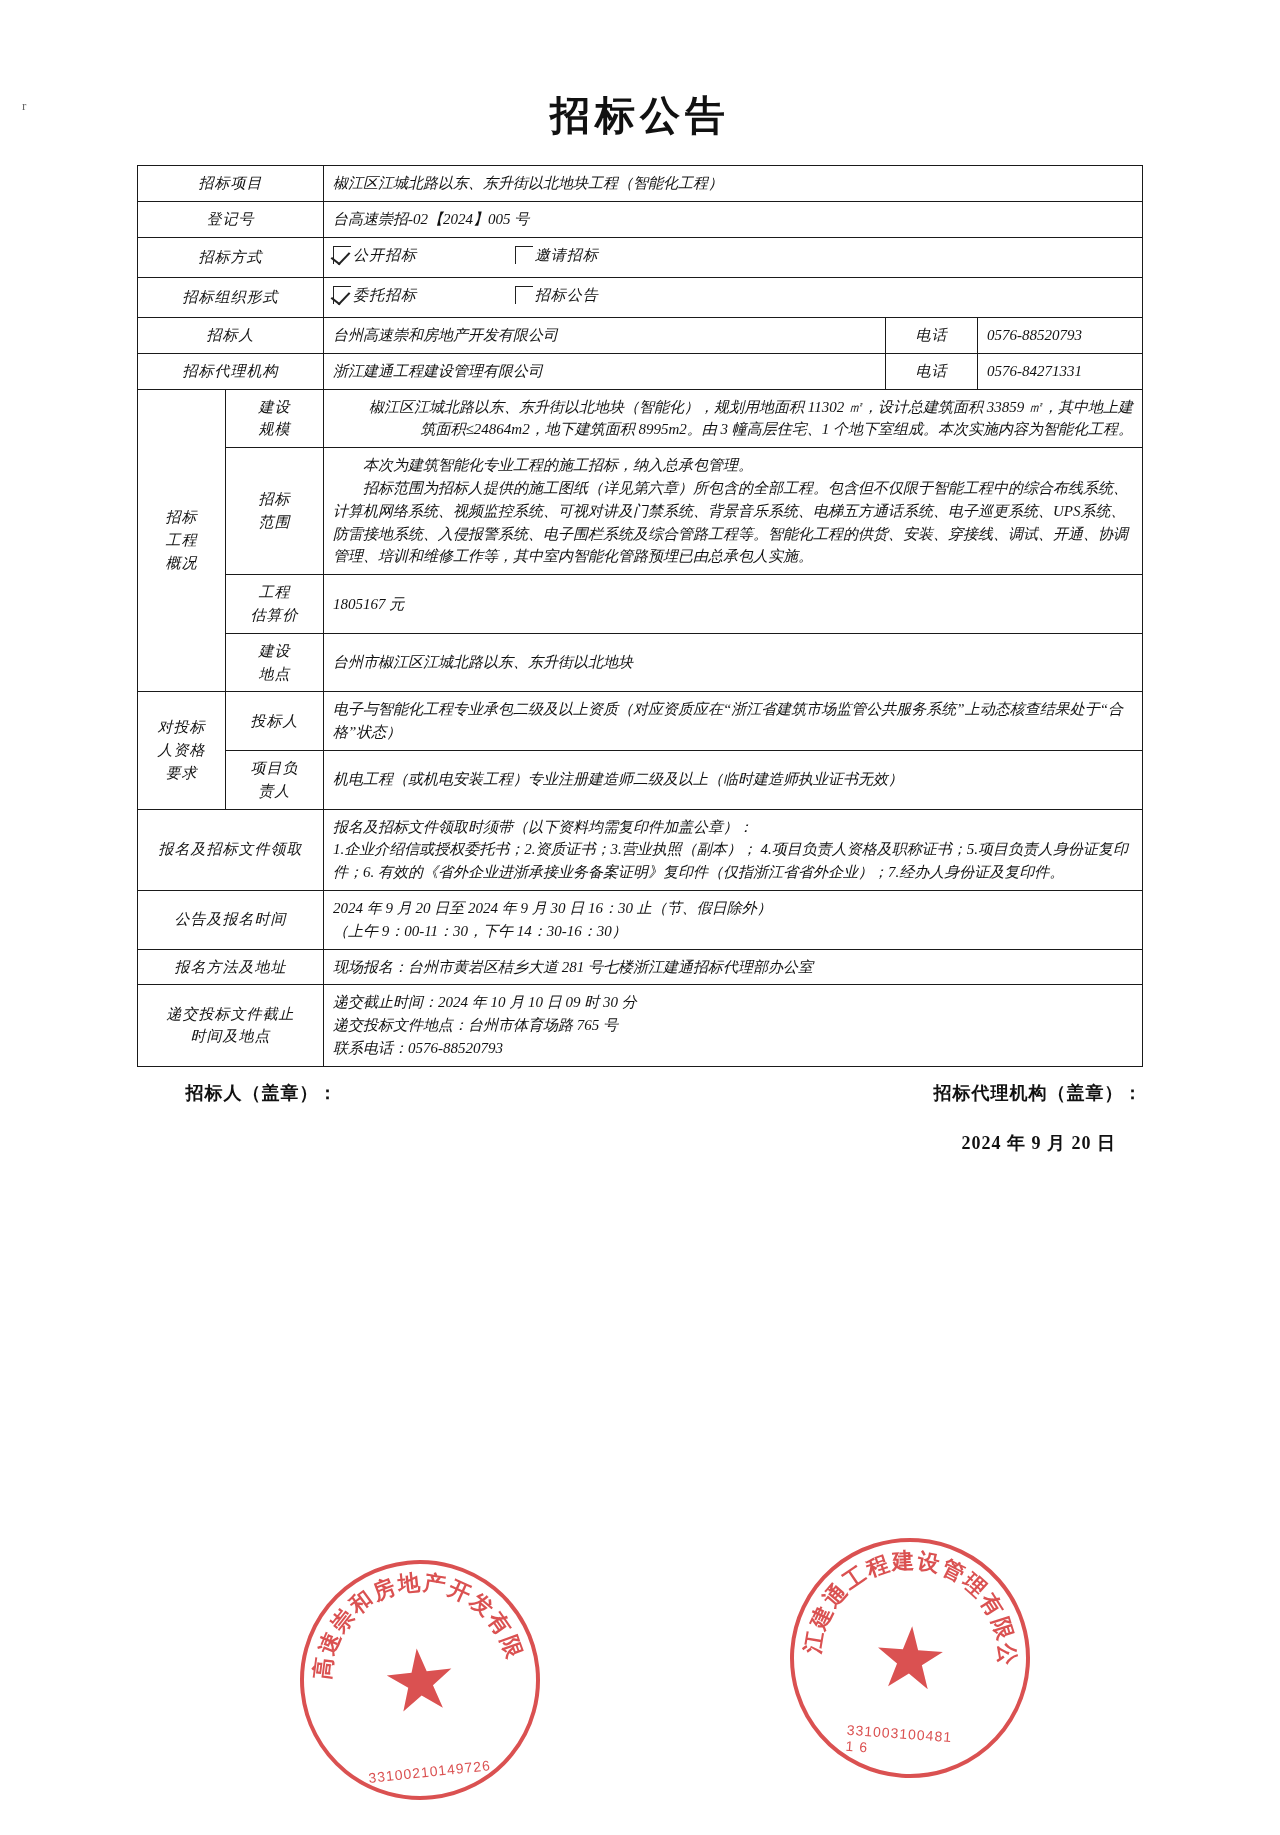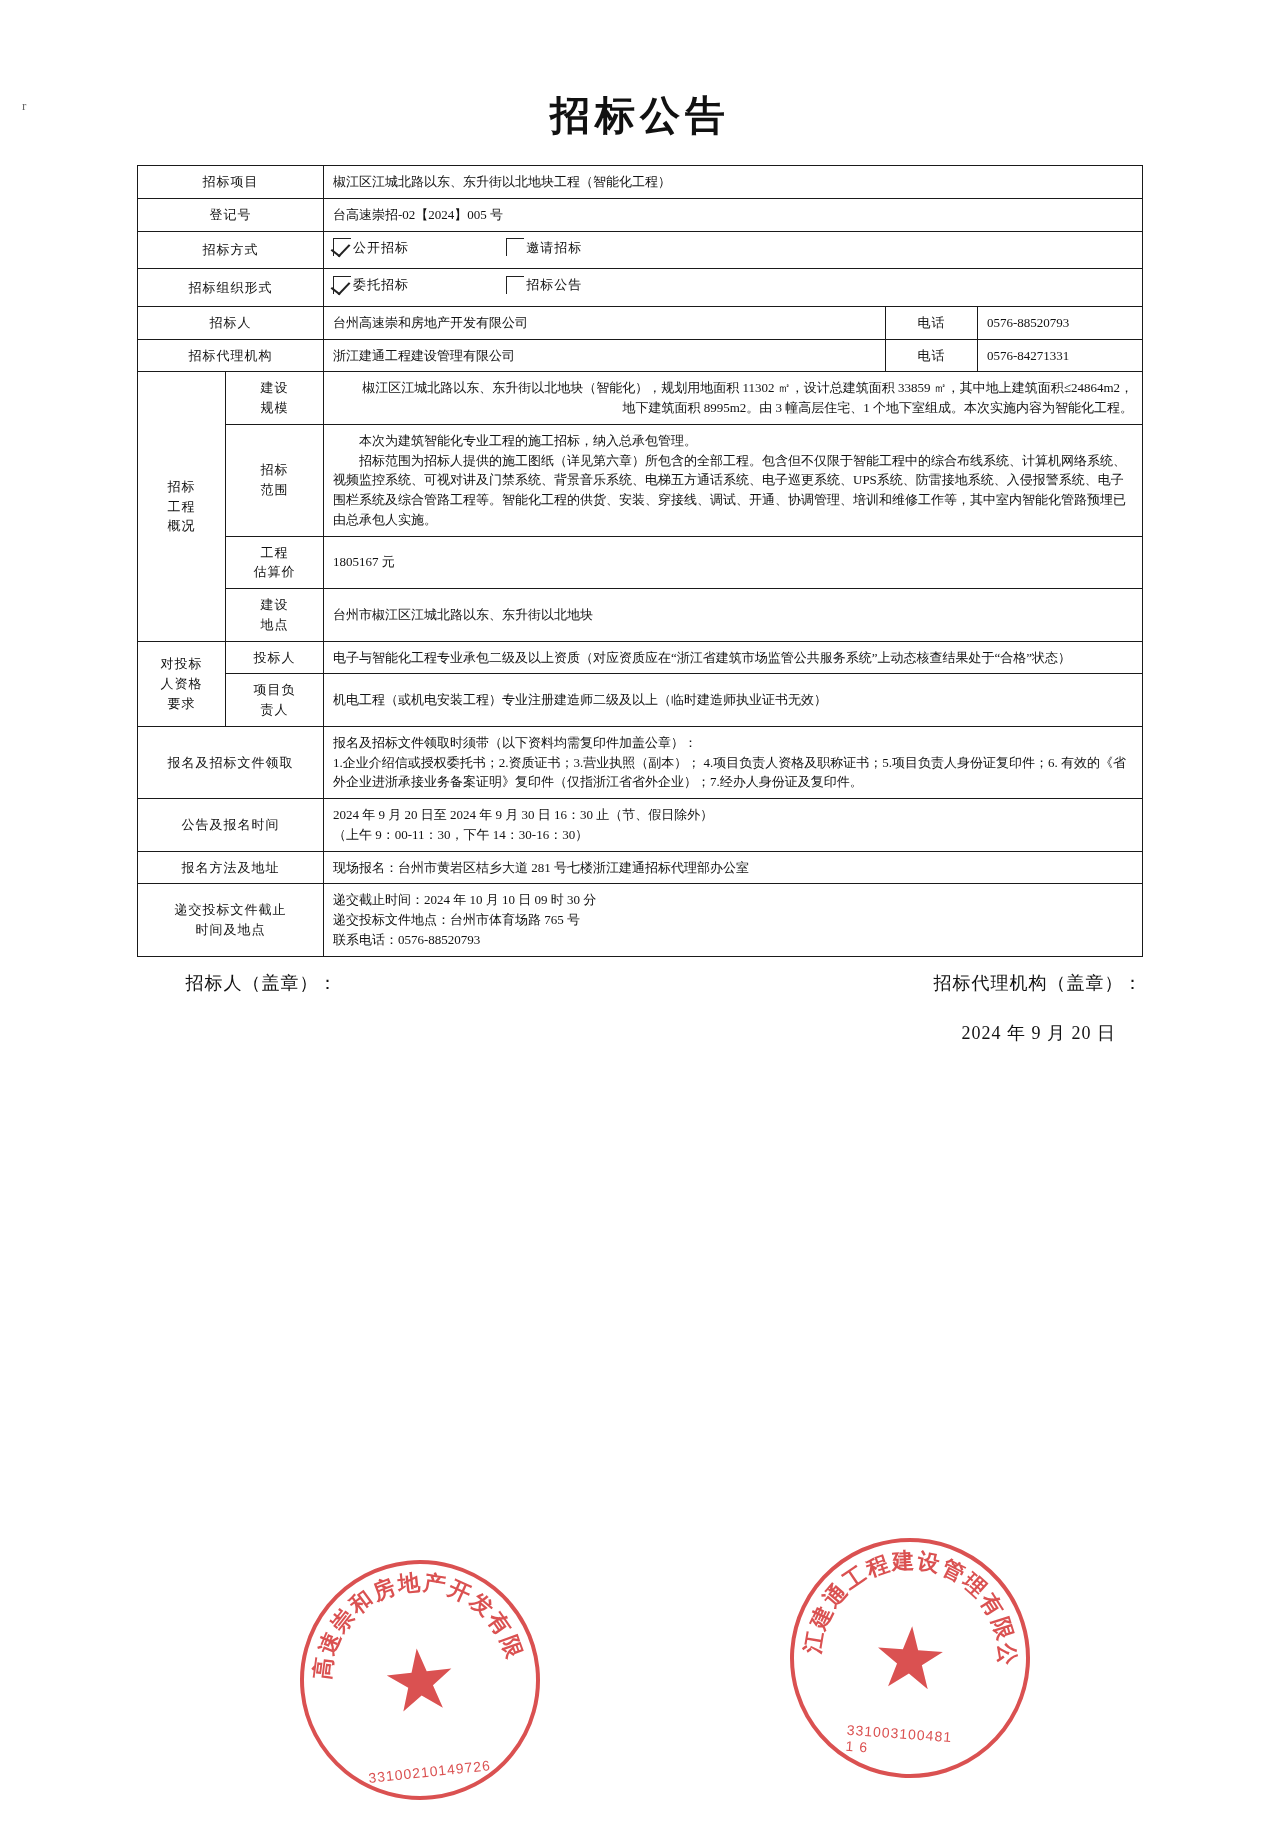--- a/index.html
+++ b/index.html
@@ -40,23 +40,24 @@
   }
   table.main {
     border-collapse: collapse;
     width: 1005px;
     margin: 0 auto;
     table-layout: fixed;
   }
   table.main td {
     border: 1.3px solid #1a1a1a;
     padding: 6px 9px;
-    font-size: 13px;
+    font-size: 15px;
     line-height: 1.52;
     vertical-align: middle;
+    font-style: italic;
   }
   .lbl {
     text-align: center;
     letter-spacing: 1px;
     white-space: pre-line;
   }
   .val {
     text-align: left;
   }
   .val-indent {
@@ -97,20 +98,21 @@
     text-align: center;
     letter-spacing: 1px;
   }
   .sign-row {
     width: 1005px;
     margin: 14px auto 0 auto;
     display: flex;
     justify-content: space-between;
     font-size: 18px;
     position: relative;
+    font-weight: bold;
   }
   .sign-left {
     margin-left: 48px;
     letter-spacing: 1px;
   }
   .sign-right {
     text-align: left;
     letter-spacing: 1px;
   }
   .sign-date {

